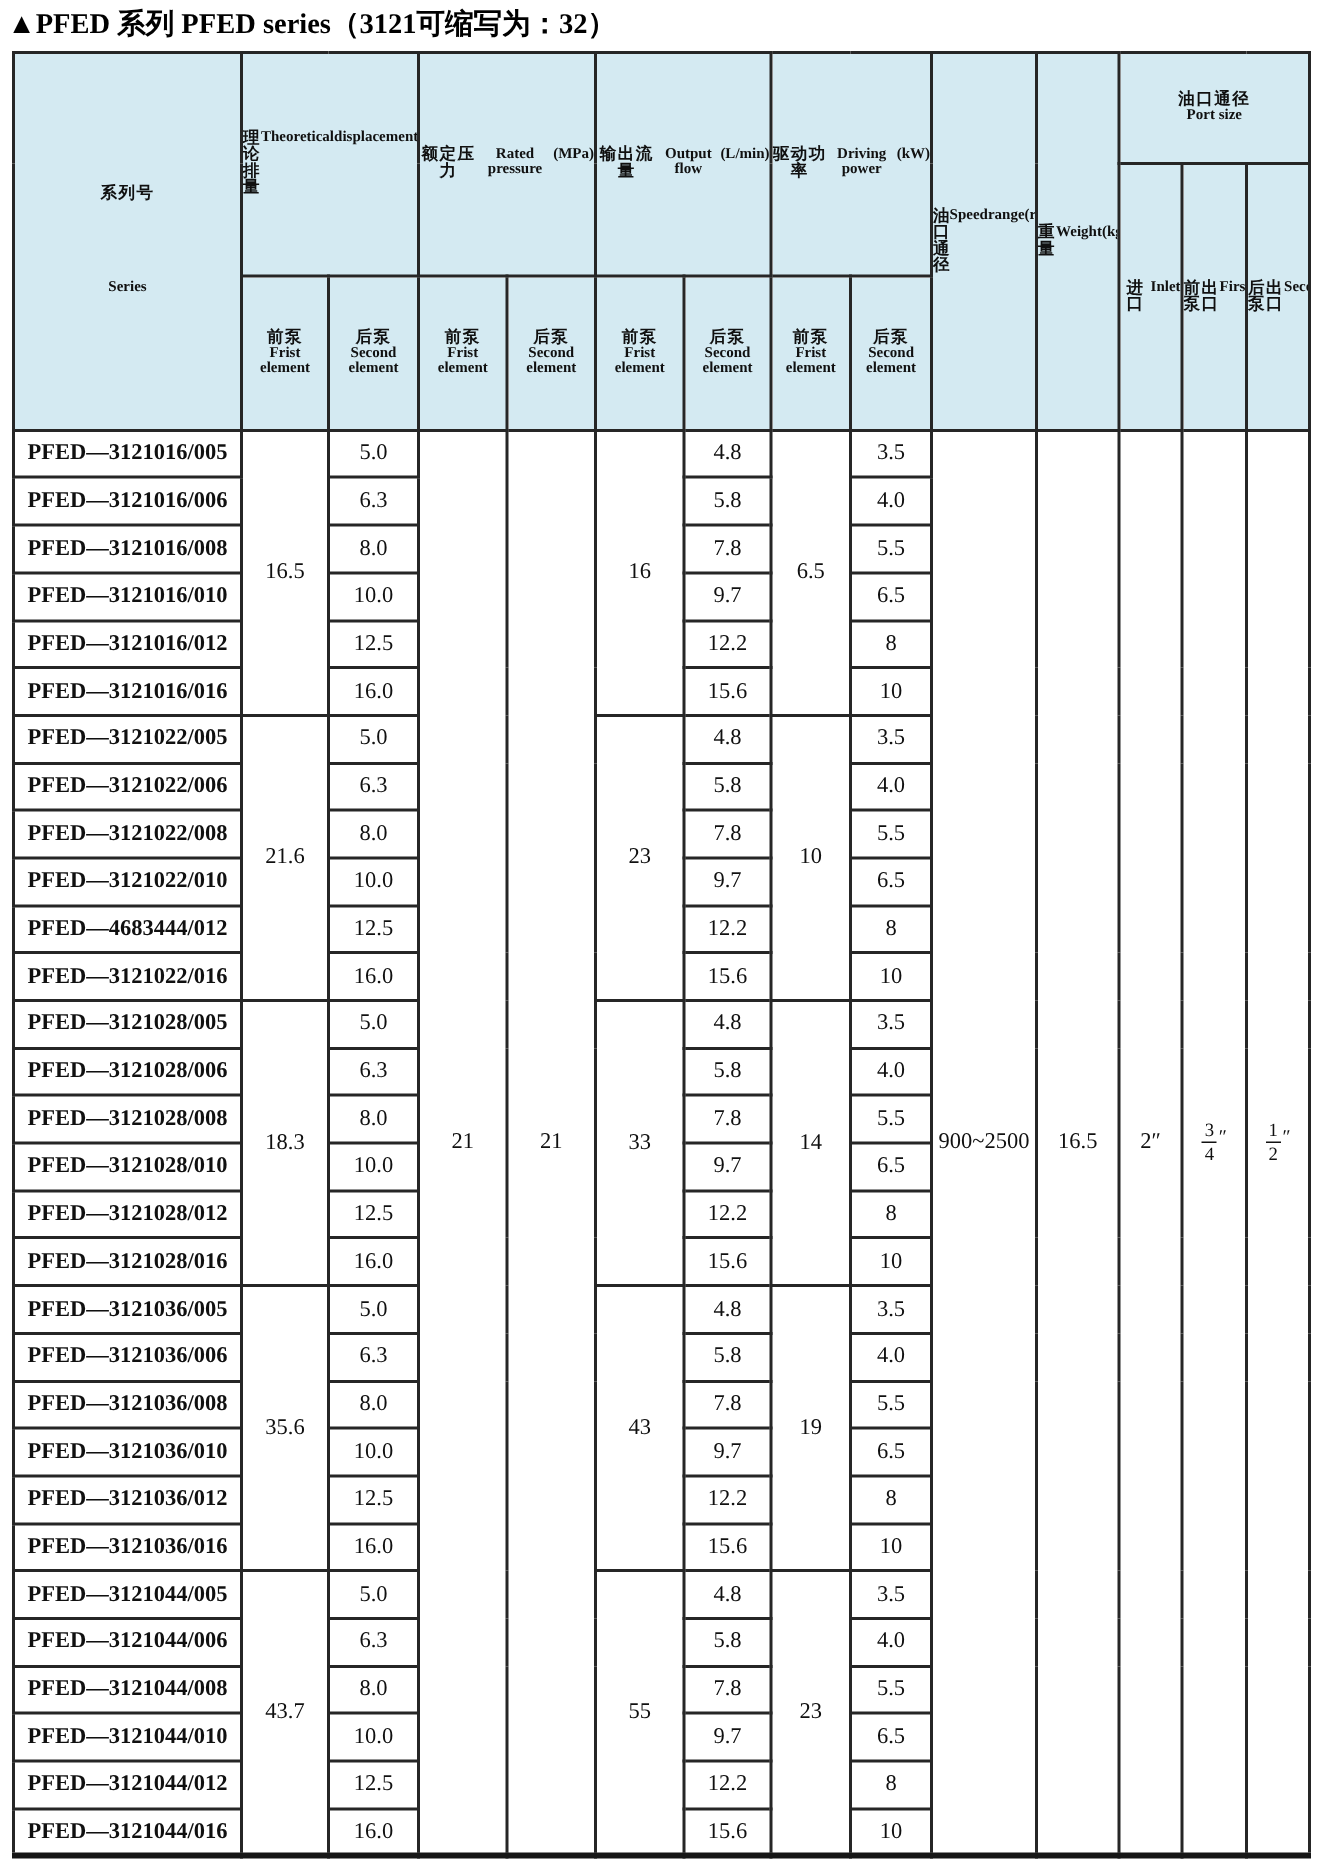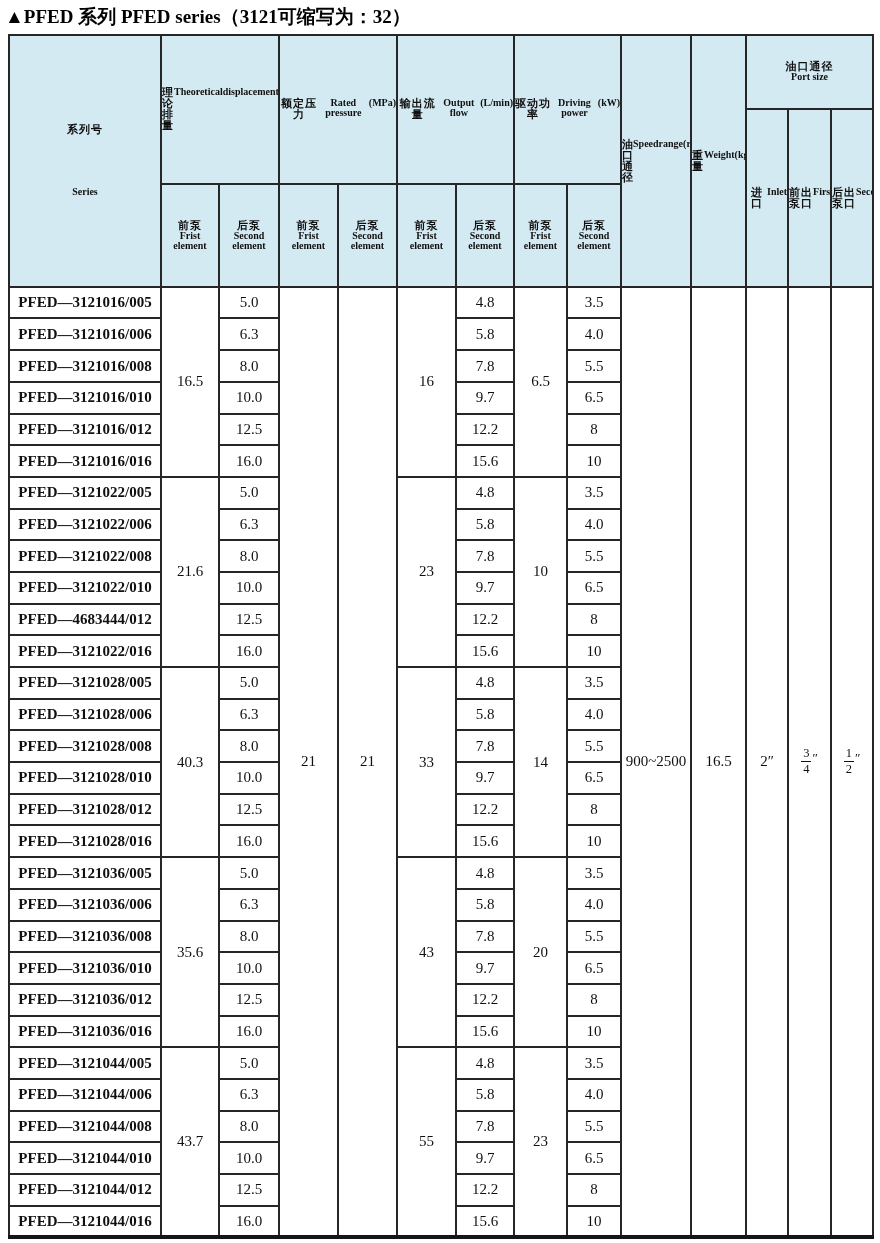--- a/index.html
+++ b/index.html
@@ -303,21 +303,21 @@
           <td class="num">8</td>
         </tr>
         <tr>
           <td class="series">PFED—3121022/016</td>
           <td class="num">16.0</td>
           <td class="num">15.6</td>
           <td class="num">10</td>
         </tr>
         <tr>
           <td class="series">PFED—3121028/005</td>
-          <td rowspan="6" class="num">40.3</td>
+          <td rowspan="6" class="num">18.3</td>
           <td class="num">5.0</td>
           <td rowspan="6" class="num">33</td>
           <td class="num">4.8</td>
           <td rowspan="6" class="num">14</td>
           <td class="num">3.5</td>
         </tr>
         <tr>
           <td class="series">PFED—3121028/006</td>
           <td class="num">6.3</td>
           <td class="num">5.8</td>
@@ -346,21 +346,21 @@
           <td class="num">16.0</td>
           <td class="num">15.6</td>
           <td class="num">10</td>
         </tr>
         <tr>
           <td class="series">PFED—3121036/005</td>
           <td rowspan="6" class="num">35.6</td>
           <td class="num">5.0</td>
           <td rowspan="6" class="num">43</td>
           <td class="num">4.8</td>
-          <td rowspan="6" class="num">20</td>
+          <td rowspan="6" class="num">19</td>
           <td class="num">3.5</td>
         </tr>
         <tr>
           <td class="series">PFED—3121036/006</td>
           <td class="num">6.3</td>
           <td class="num">5.8</td>
           <td class="num">4.0</td>
         </tr>
         <tr>
           <td class="series">PFED—3121036/008</td>

